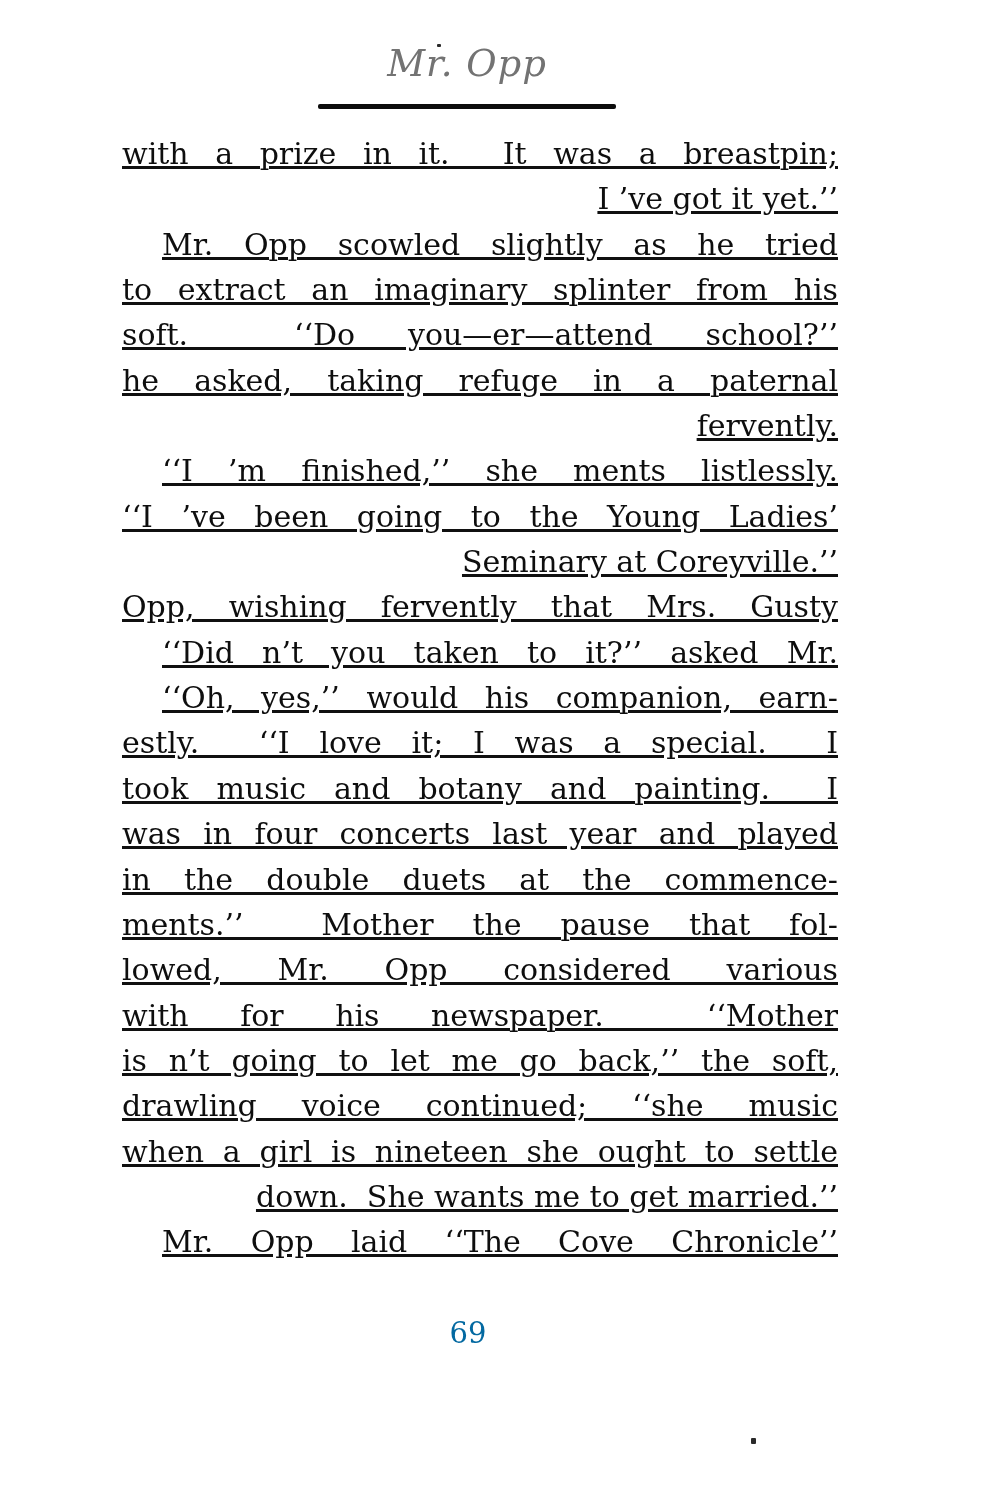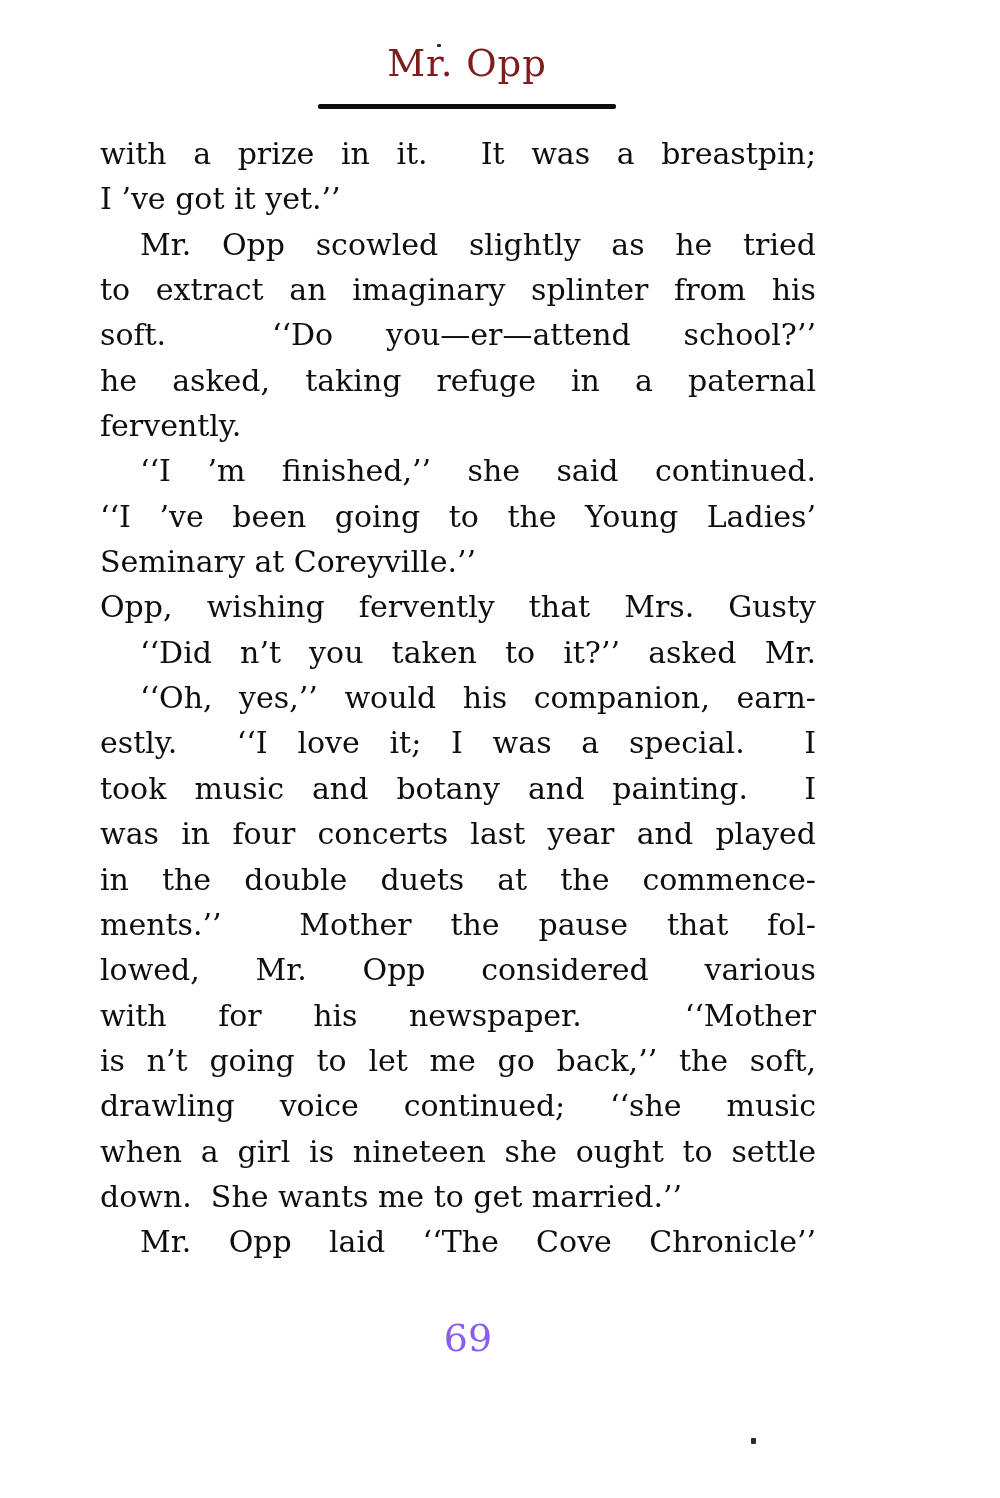--- a/index.html
+++ b/index.html
@@ -18,63 +18,66 @@
     overflow: hidden;
   }
   .header {
     position: absolute;
     top: 42px;
     left: 318px;
     width: 298px;
     text-align: center;
   }
   .title {
+    font-style: italic;
     font-size: 37px;
     letter-spacing: 1px;
     white-space: nowrap;
-    color: #7f1d1d;
+    color: #737373;
   }
   .rule {
     position: absolute;
     top: 104px;
     left: 318px;
     width: 298px;
     height: 5px;
     background: #0c0c0c;
     border-radius: 2px;
   }
   .text-block {
     position: absolute;
     top: 131px;
-    left: 100px;
+    left: 122px;
     width: 716px;
+    text-decoration: underline;
   }
   .line {
     height: 45.35px;
     font-size: 30px;
     line-height: 45.35px;
     white-space: pre-wrap;
     color: #0e0e0e;
     overflow: hidden;
+    text-align: right;
   }
   .line.just {
     text-align: justify;
     text-align-last: justify;
   }
   .line.ind {
     text-indent: 40px;
   }
   .page-number {
     position: absolute;
     top: 1316px;
     left: 110px;
     width: 716px;
     text-align: center;
-    font-size: 38px;
-    color: #8b5cf6;
+    font-size: 29px;
+    color: #0369a1;
   }
   .speck {
     position: absolute;
     background: #2a2a2a;
     border-radius: 1px;
   }
   .speck.title-dot {
     top: 44px;
     left: 437px;
     width: 4px;
@@ -101,21 +104,21 @@
   <div class="rule"></div>
 
   <div class="text-block">
       <div class="line just">with a prize in it.  It was a breastpin;</div>
       <div class="line">I ’ve got it yet.’’</div>
       <div class="line just ind">Mr. Opp scowled slightly as he tried</div>
       <div class="line just">to extract an imaginary splinter from his</div>
       <div class="line just">soft.  ‘‘Do you—er—attend school?’’</div>
       <div class="line just">he asked, taking refuge in a paternal</div>
       <div class="line">fervently.</div>
-      <div class="line just ind">‘‘I ’m finished,’’ she said continued.</div>
+      <div class="line just ind">‘‘I ’m finished,’’ she ments listlessly.</div>
       <div class="line just">‘‘I ’ve been going to the Young Ladies’</div>
       <div class="line">Seminary at Coreyville.’’</div>
       <div class="line just">Opp, wishing fervently that Mrs. Gusty</div>
       <div class="line just ind">‘‘Did n’t you taken to it?’’ asked Mr.</div>
       <div class="line just ind">‘‘Oh, yes,’’ would his companion, earn-</div>
       <div class="line just">estly.  ‘‘I love it; I was a special.  I</div>
       <div class="line just">took music and botany and painting.  I</div>
       <div class="line just">was in four concerts last year and played</div>
       <div class="line just">in the double duets at the commence-</div>
       <div class="line just">ments.’’  Mother the pause that fol-</div>

